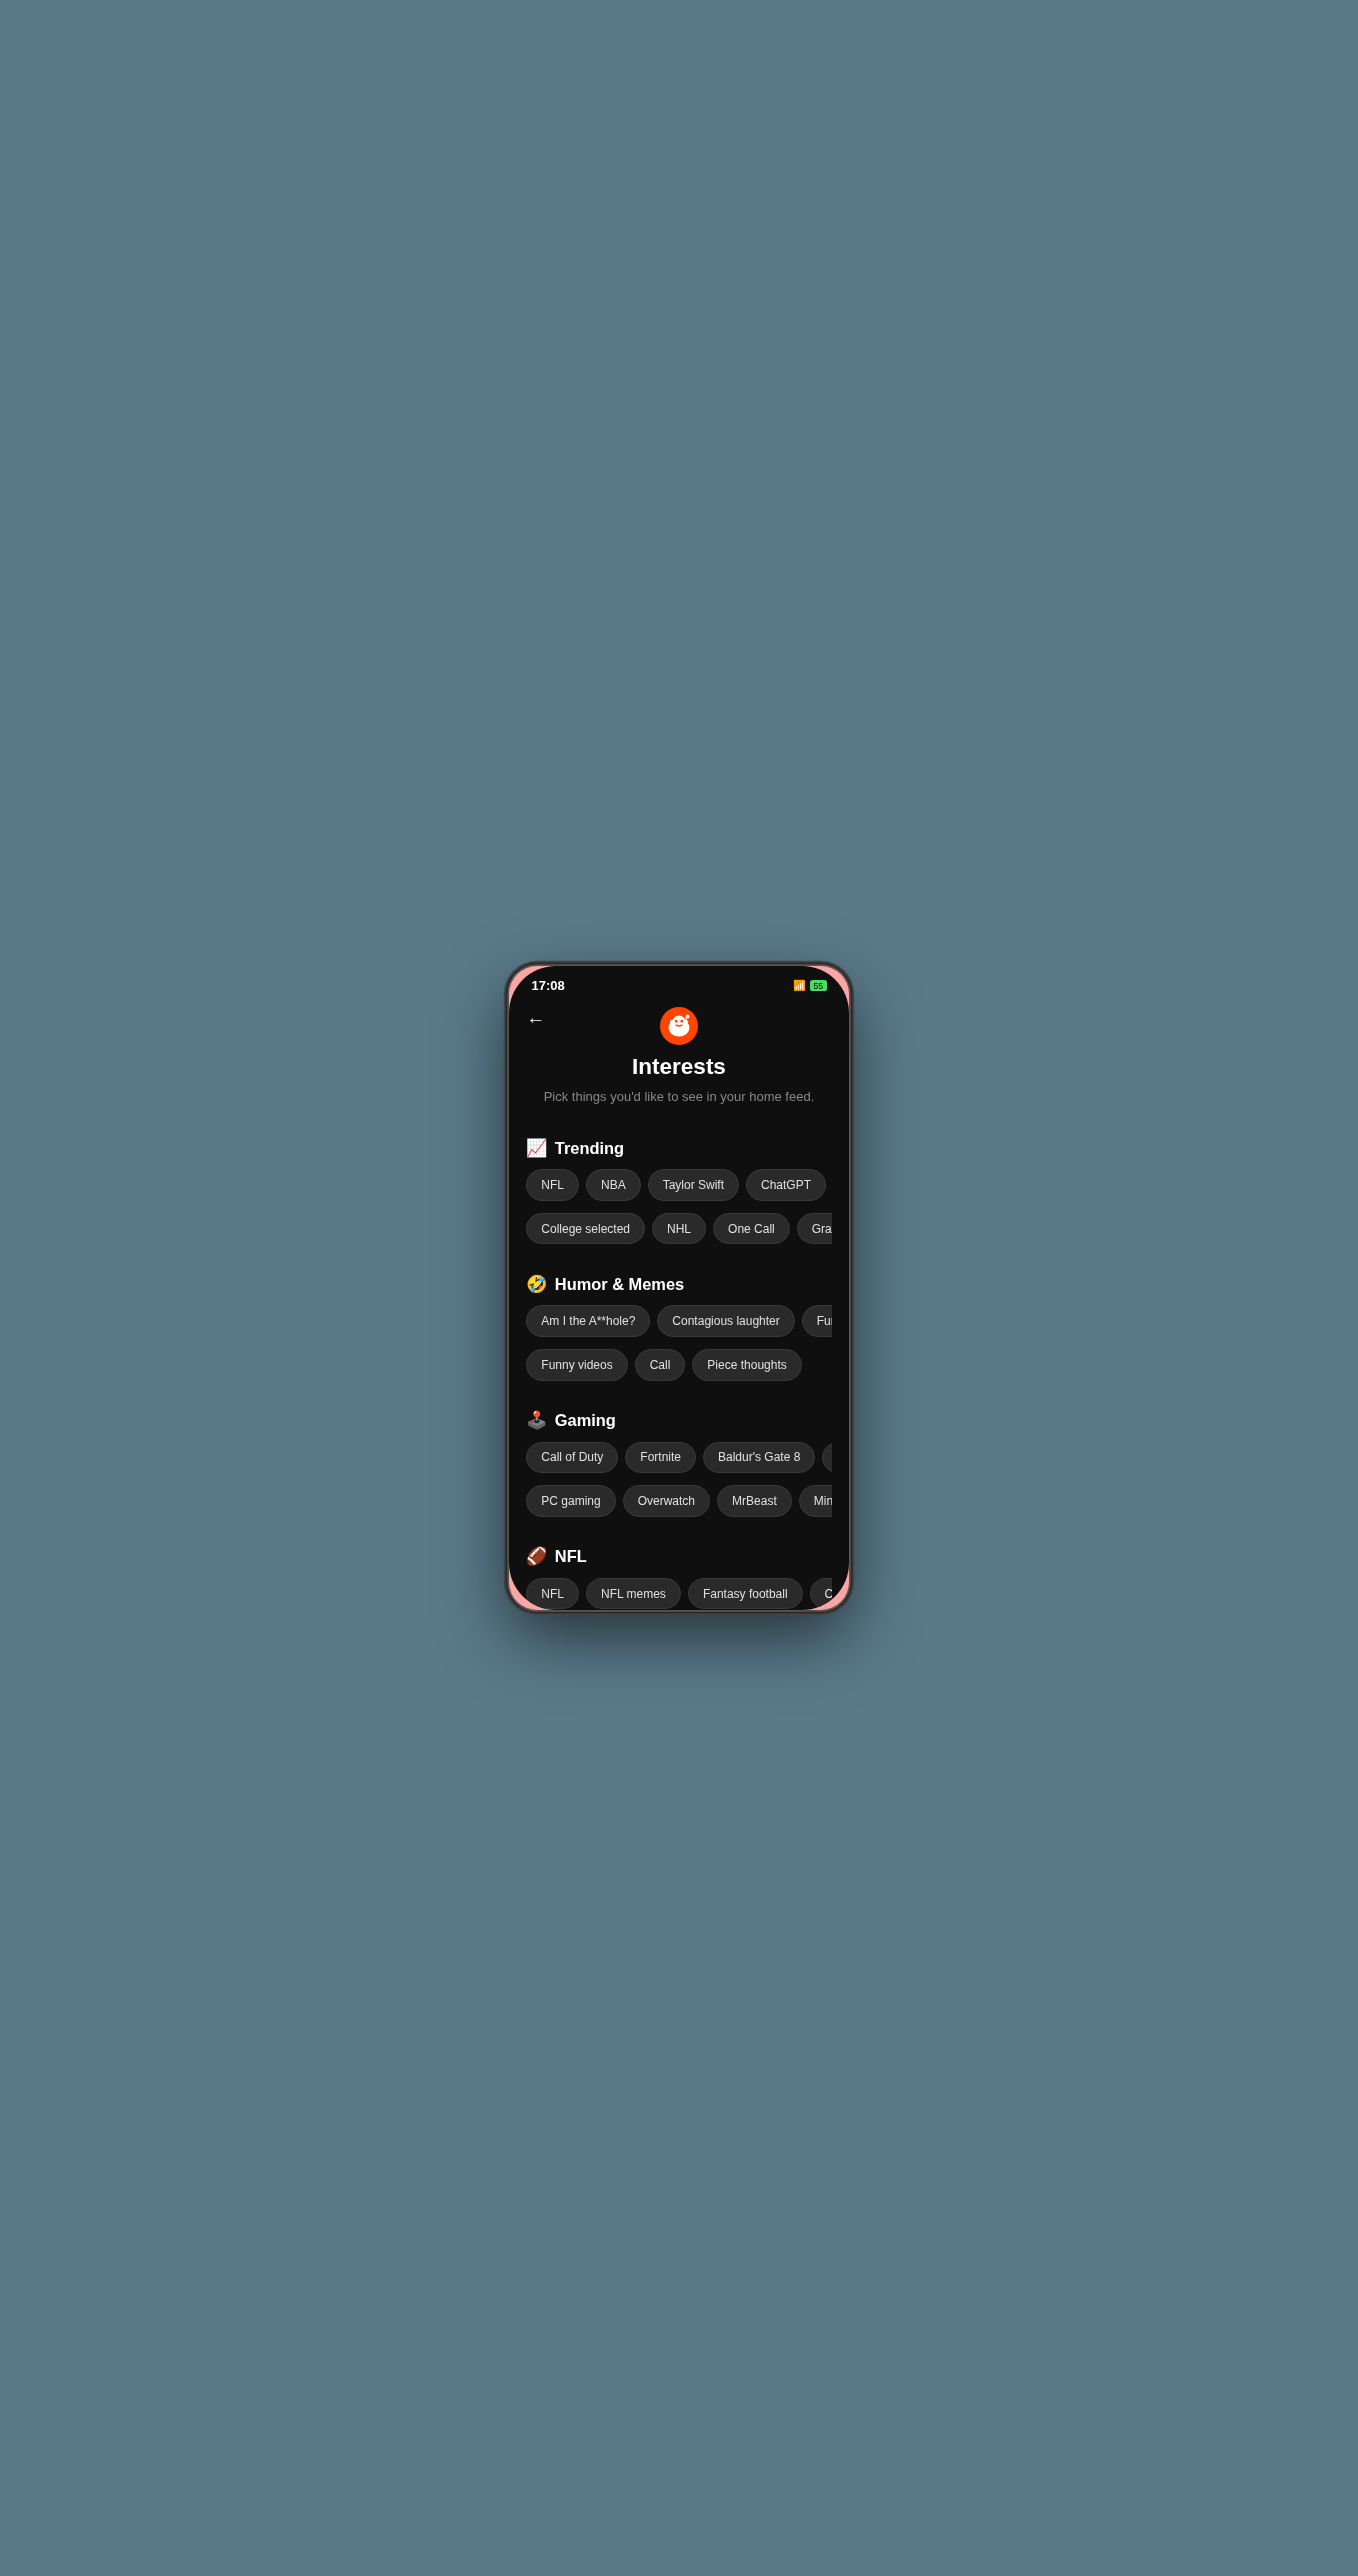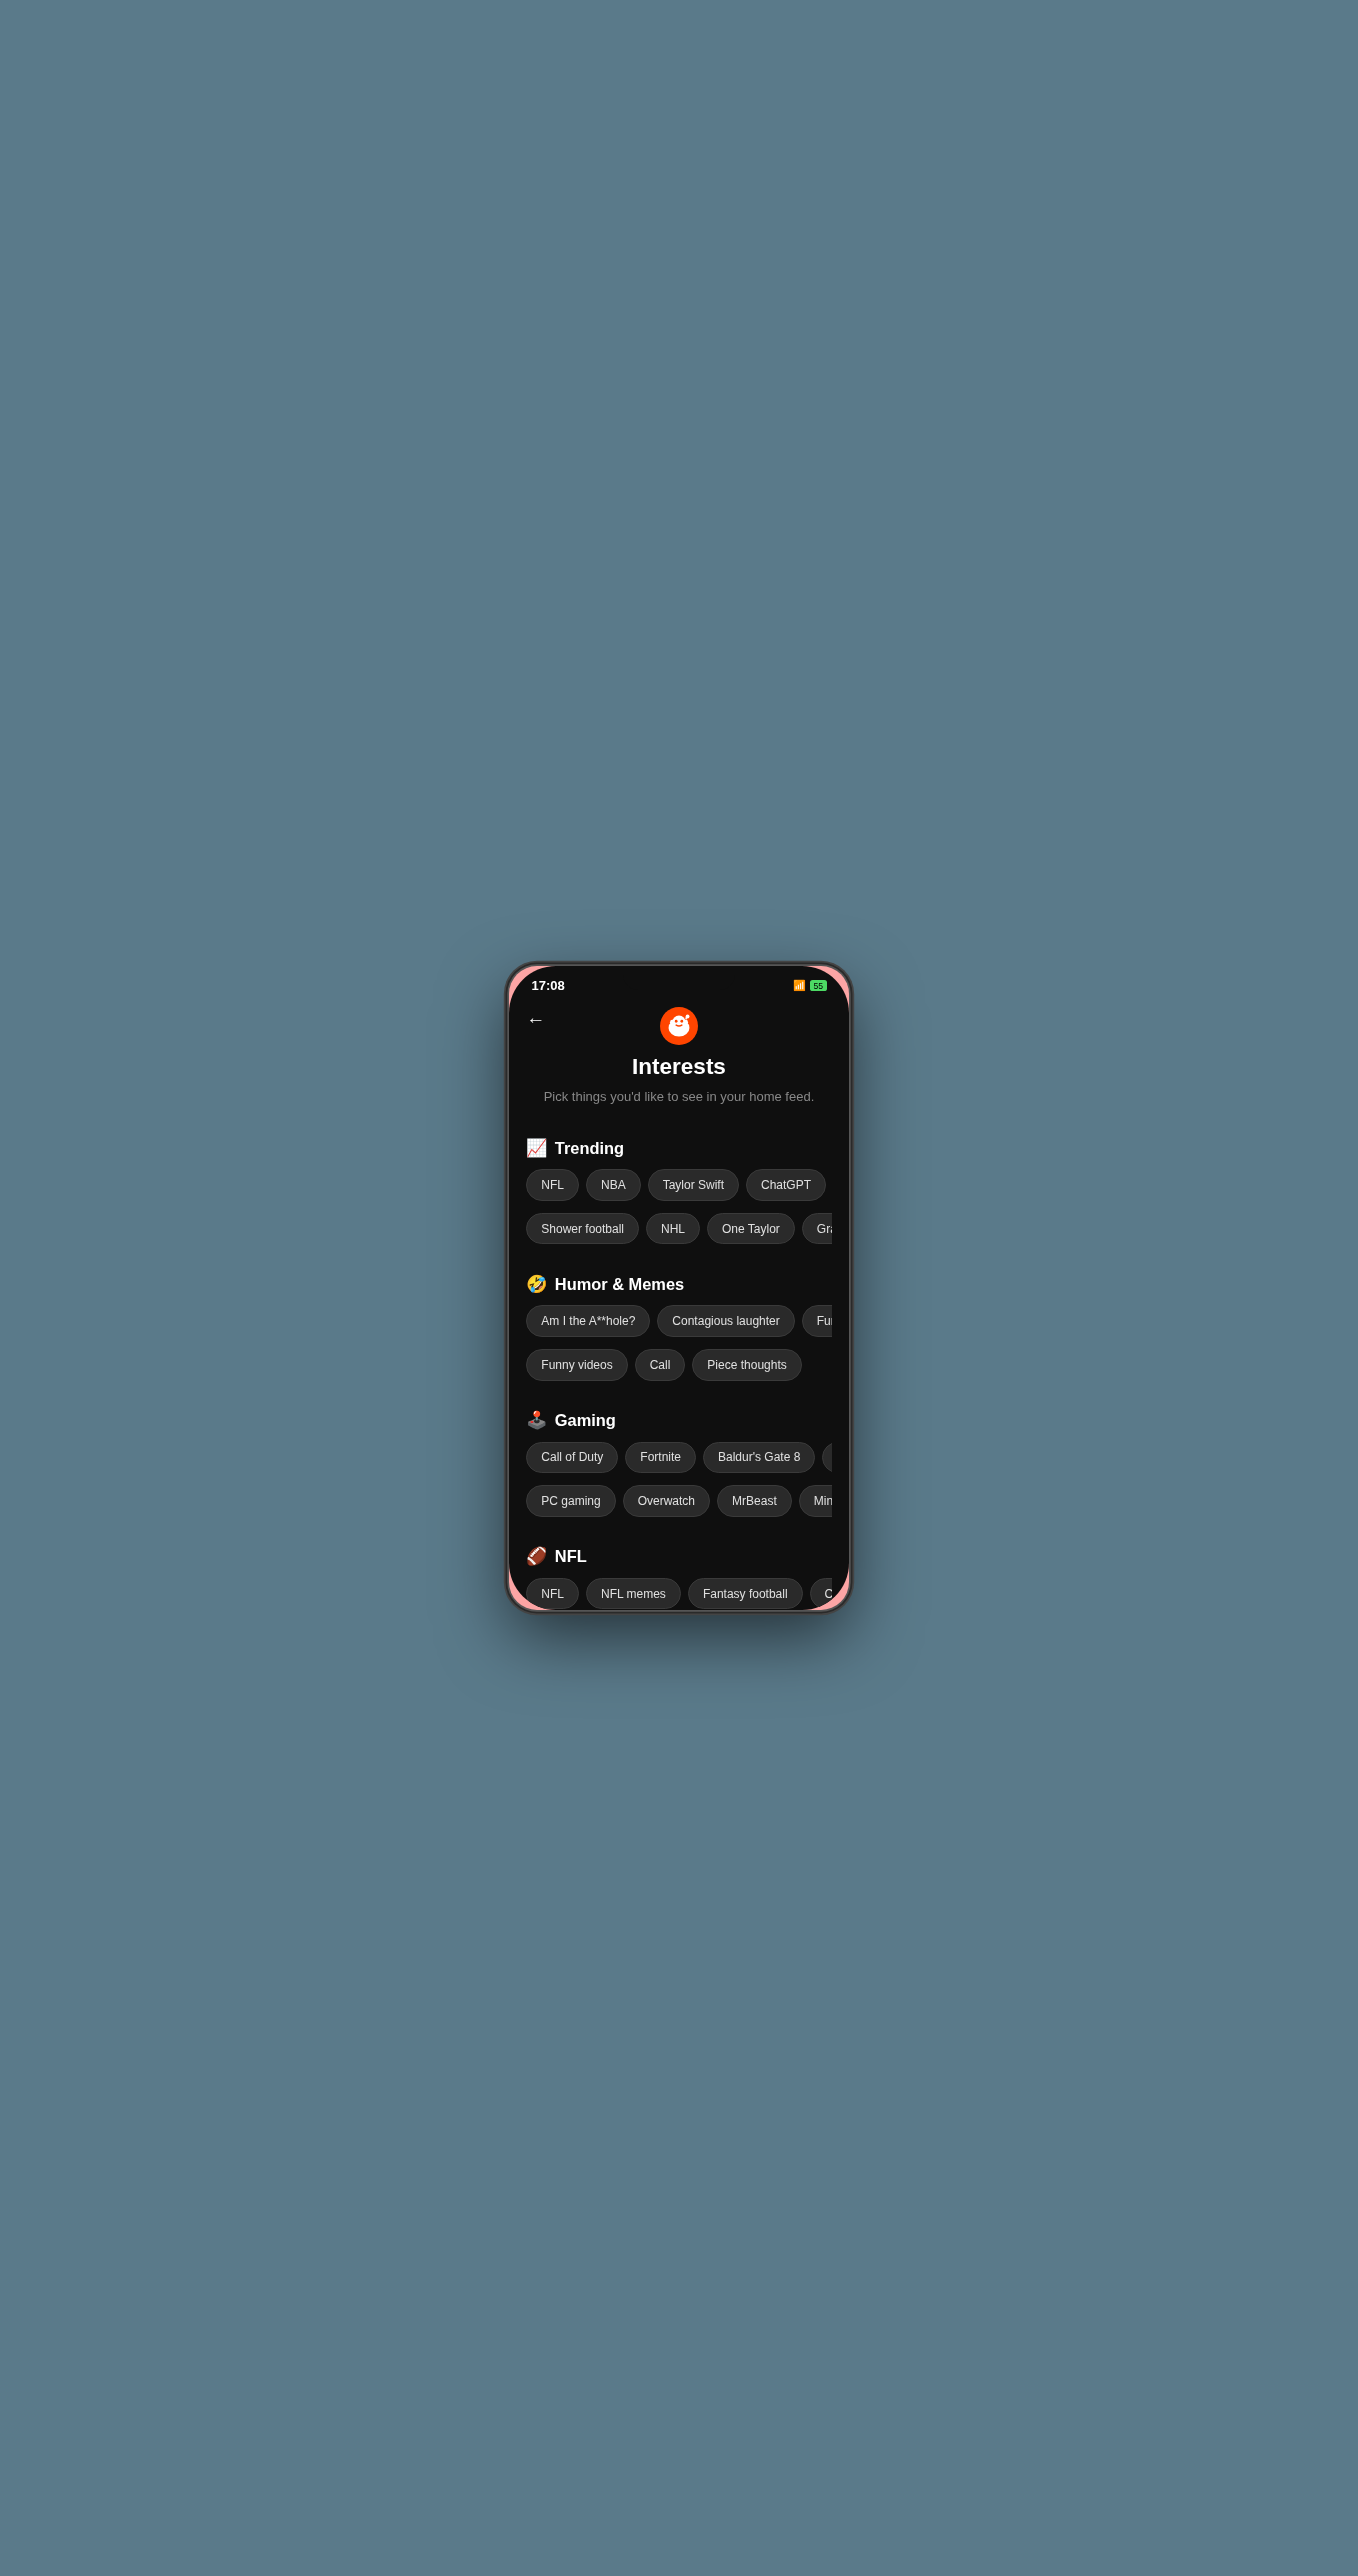--- a/index.html
+++ b/index.html
@@ -281,23 +281,23 @@
               <span class="section-emoji">📈</span>
               <span>Trending</span>
             </div>
             <div class="tags-row">
               <span class="tag">NFL</span>
               <span class="tag">NBA</span>
               <span class="tag">Taylor Swift</span>
               <span class="tag">ChatGPT</span>
             </div>
             <div class="tags-row">
-              <span class="tag">Shower football</span>
+              <span class="tag">College selected</span>
               <span class="tag">NHL</span>
-              <span class="tag">One Taylor</span>
+              <span class="tag">One Call</span>
               <span class="tag">Grand Theft Auto</span>
             </div>
           </div>
           <div class="section">
             <div class="section-title">
               <span class="section-emoji">🤣</span>
               <span>Humor &amp; Memes</span>
             </div>
             <div class="tags-row">
               <span class="tag">Am I the A**hole?</span>

